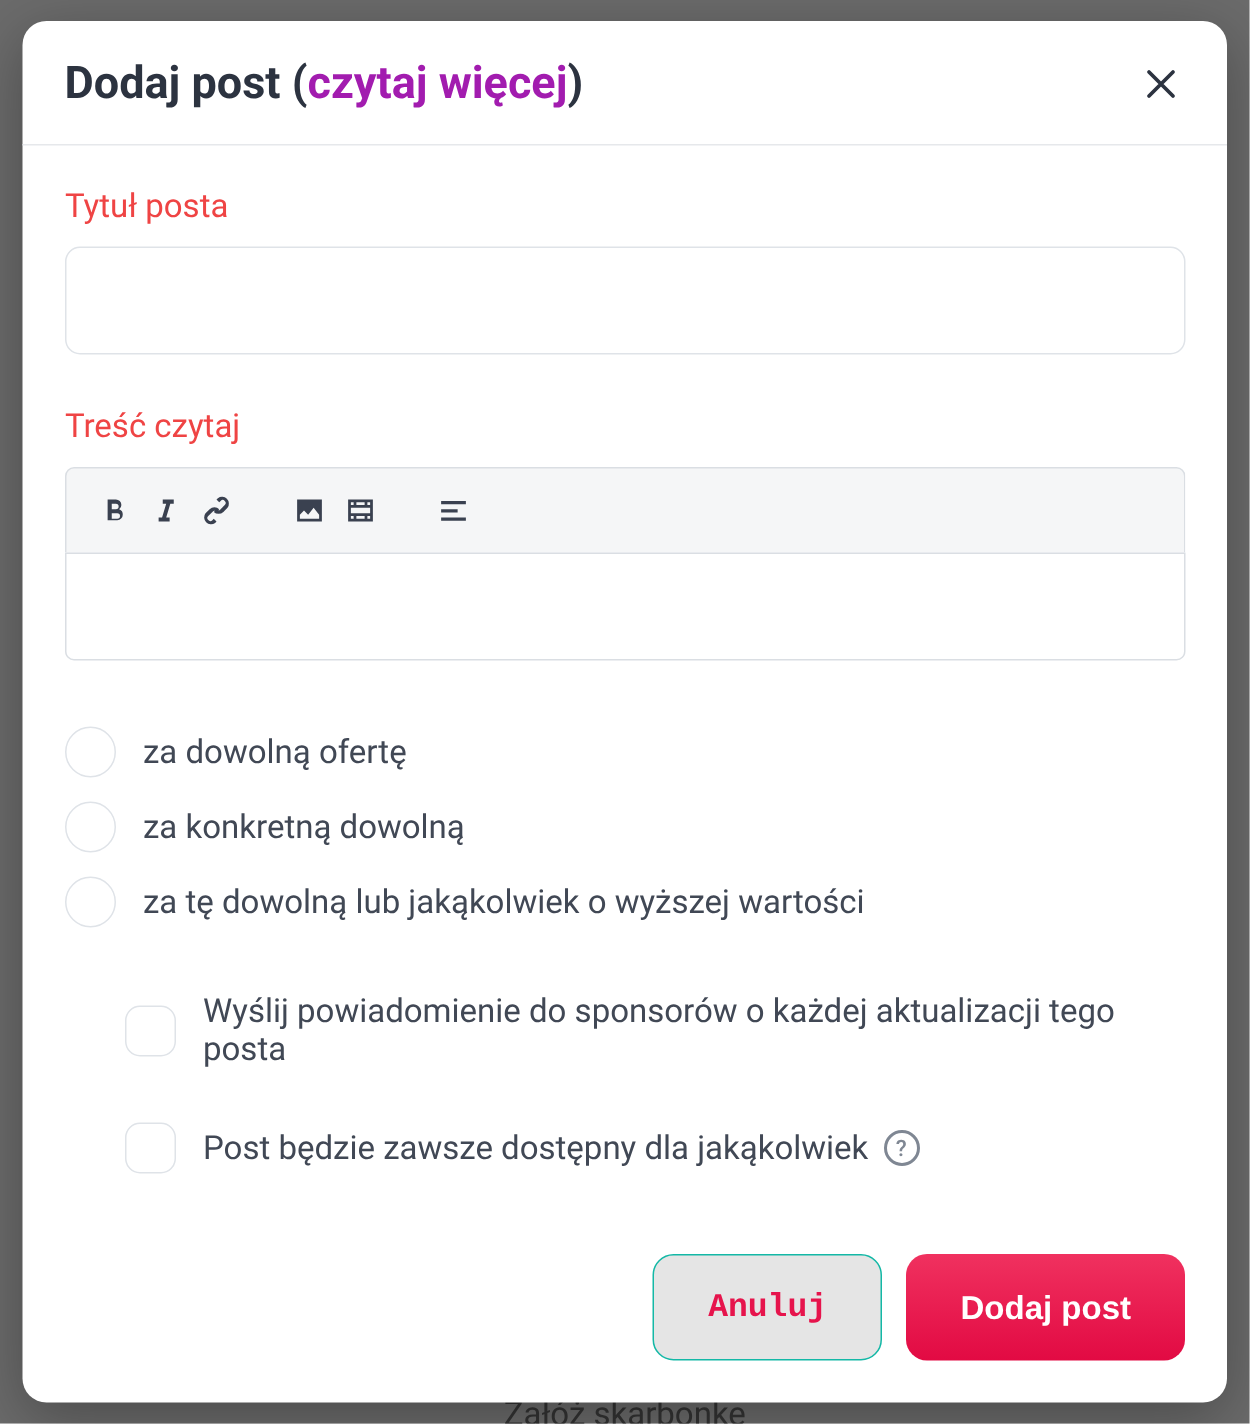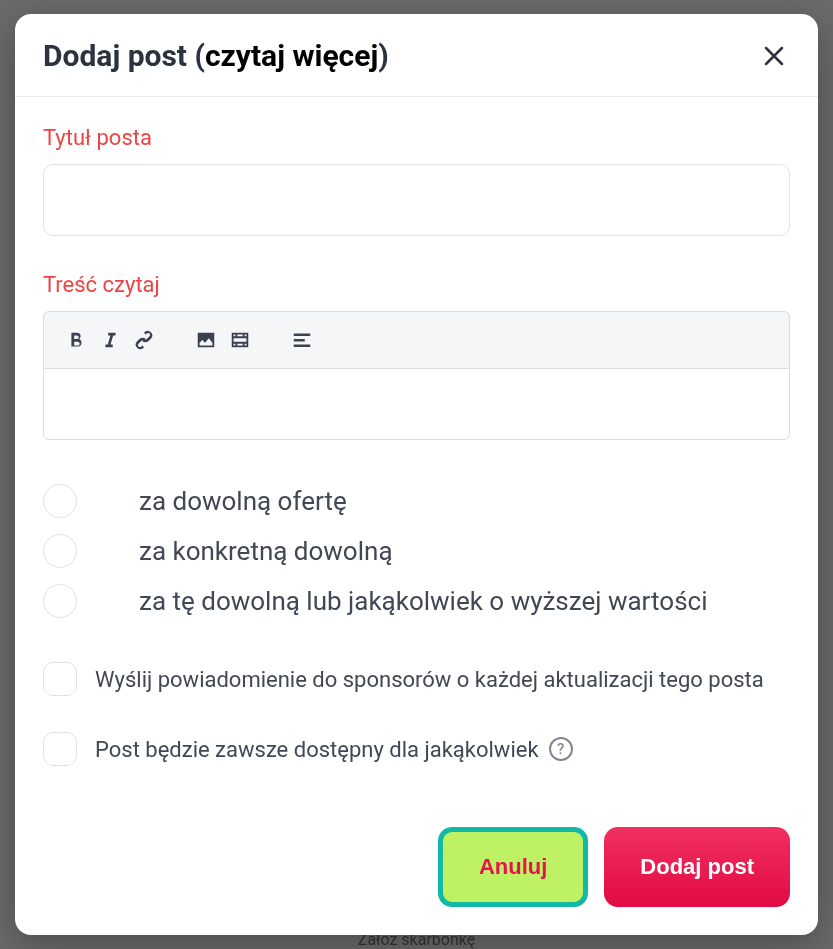--- a/index.html
+++ b/index.html
@@ -37,21 +37,21 @@
     .modal-title {
       font-size: 30px;
       font-weight: 700;
       color: #2c3340;
       line-height: 1.2;
     }
     .modal-title .paren {
       color: #2c3340;
     }
     .modal-title .link {
-      color: #000000;
+      color: #a21caf;
       font-weight: 700;
     }
     .close-btn {
       background: none;
       border: none;
       cursor: pointer;
       padding: 4px;
       display: flex;
       align-items: center;
       justify-content: center;
@@ -130,33 +130,33 @@
     }
     .radio {
       width: 34px;
       height: 34px;
       border: 1.5px solid #dfe3e8;
       border-radius: 50%;
       cursor: pointer;
       flex-shrink: 0;
     }
     .radio-label {
-      font-size: 26px;
+      font-size: 22px;
       color: #414855;
       cursor: pointer;
-      margin-left: 44px;
     }
     .checkbox-group {
       margin-top: 44px;
     }
     .checkbox-row {
       display: flex;
       align-items: center;
       gap: 18px;
       margin-bottom: 36px;
+      margin-left: 40px;
     }
     .checkbox {
       width: 34px;
       height: 34px;
       border: 1.5px solid #dfe3e8;
       border-radius: 10px;
       cursor: pointer;
       flex-shrink: 0;
     }
     .checkbox-label {
@@ -188,39 +188,40 @@
     }
     .btn {
       font-size: 22px;
       font-weight: 600;
       padding: 22px 36px;
       border-radius: 14px;
       cursor: pointer;
       border: none;
     }
     .btn-secondary {
-      background: #bef264;
+      background: #e5e5e5;
       color: #e6144c;
-      border: 5px solid #14b8a6;
+      border: 1px solid #14b8a6;
+      font-family: Liberation Mono, monospace;
     }
     .btn-primary {
       background: linear-gradient(180deg, #f0315f 0%, #e20a43 100%);
       color: #fff;
     }
     .background-hint {
       position: absolute;
       bottom: 0;
       left: 0;
       right: 0;
       height: 18px;
       color: #333;
-      font-size: 16px;
+      font-size: 22px;
       display: flex;
       justify-content: center;
-      align-items: flex-end;
+      align-items: flex-start;
       overflow: hidden;
     }
   </style>
 </head>
 <body>
 
 <div class="background-hint">
   <span>Załóż skarbonkę</span>
 </div>
 

